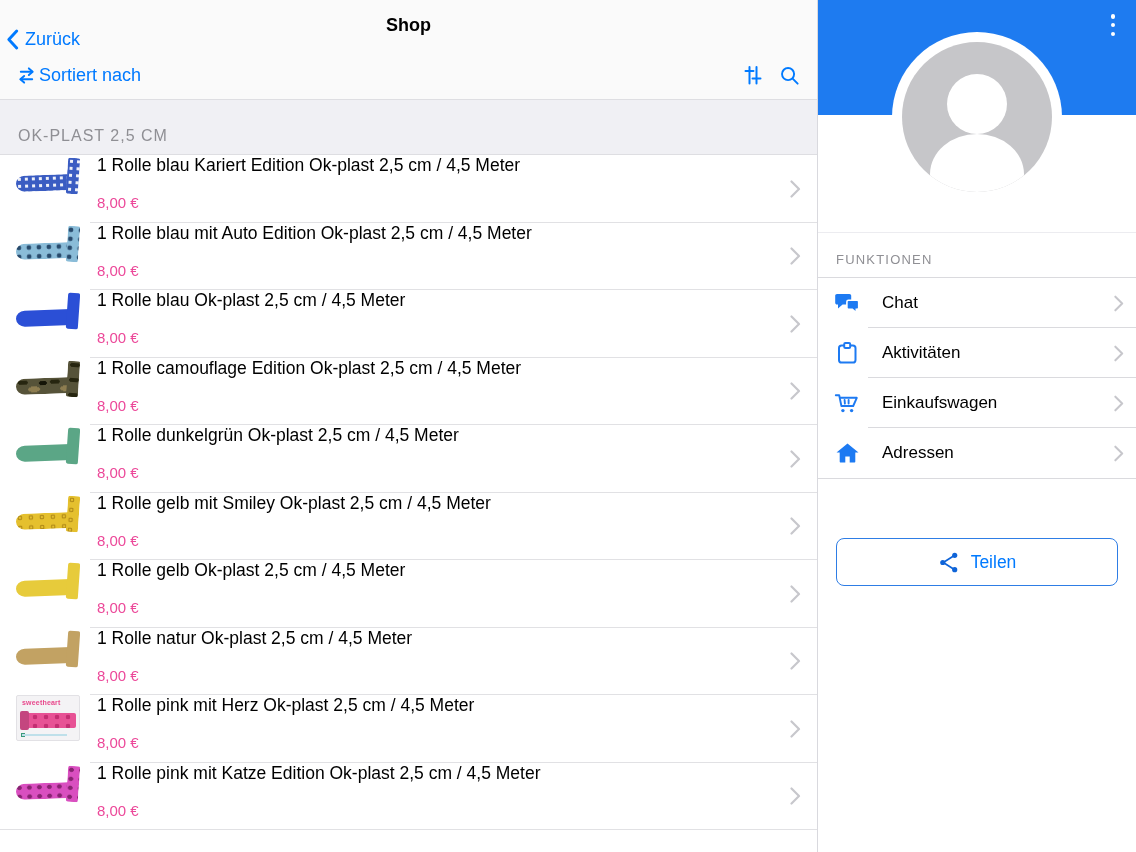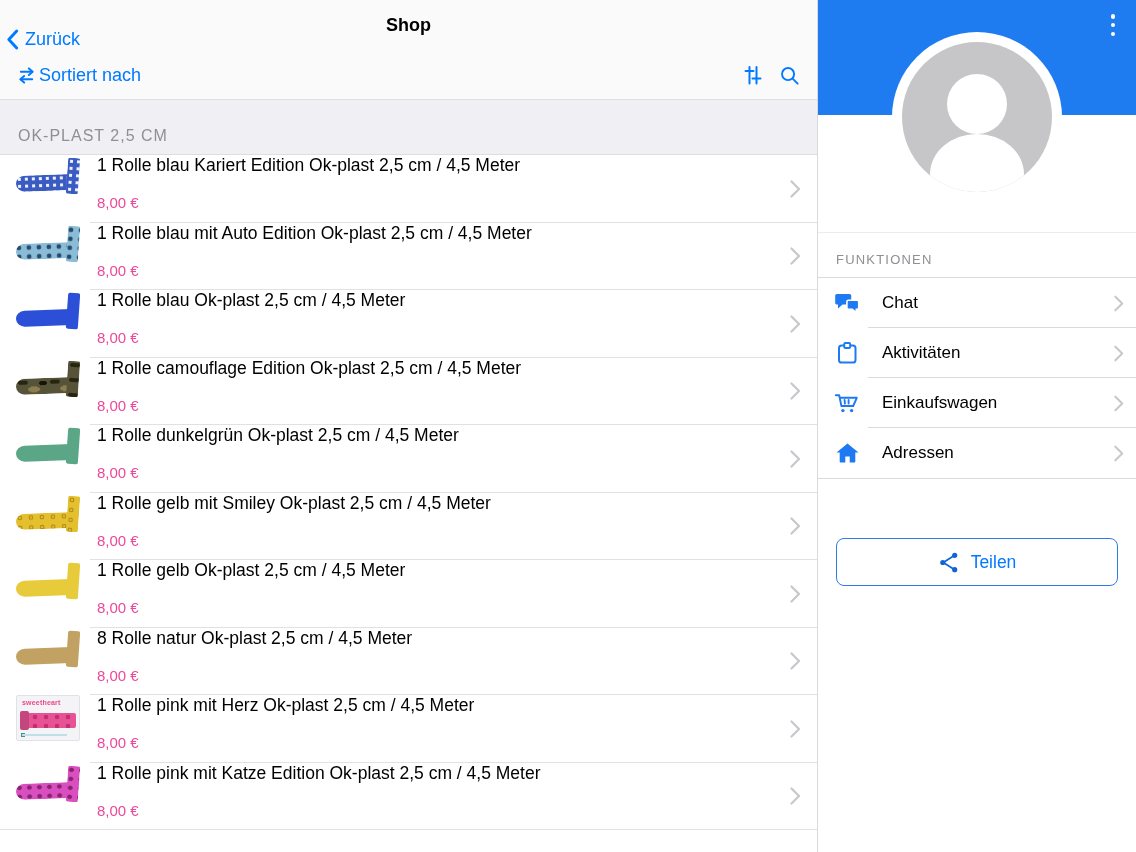--- a/index.html
+++ b/index.html
@@ -235,21 +235,21 @@
             <path d="M1.5 1.5L9 9l-7.5 7.5"></path>
           </svg>
       </div>
         <div class="product-row">
         <div class="thumb thumb--solid-natural" style="--tape-color: #c2a263;">
           <div class="tape-strip"></div>
           <div class="tape-end"></div>
 
         </div>
         <div class="product-text">
-          <div class="product-title">8 Rolle natur Ok-plast 2,5 cm / 4,5 Meter</div>
+          <div class="product-title">1 Rolle natur Ok-plast 2,5 cm / 4,5 Meter</div>
           <div class="product-price">8,00 €</div>
         </div>
         <svg class="row-chevron" width="11" height="19" viewBox="0 0 11 18" fill="none" stroke="#c7c7cc" stroke-width="2.2" stroke-linecap="round" stroke-linejoin="round">
             <path d="M1.5 1.5L9 9l-7.5 7.5"></path>
           </svg>
       </div>
         <div class="product-row">
         <div class="thumb thumb--heart-pink-box" style="--tape-color: #e75295;">
           <div class="tape-strip"></div>
           <div class="tape-end"></div>

